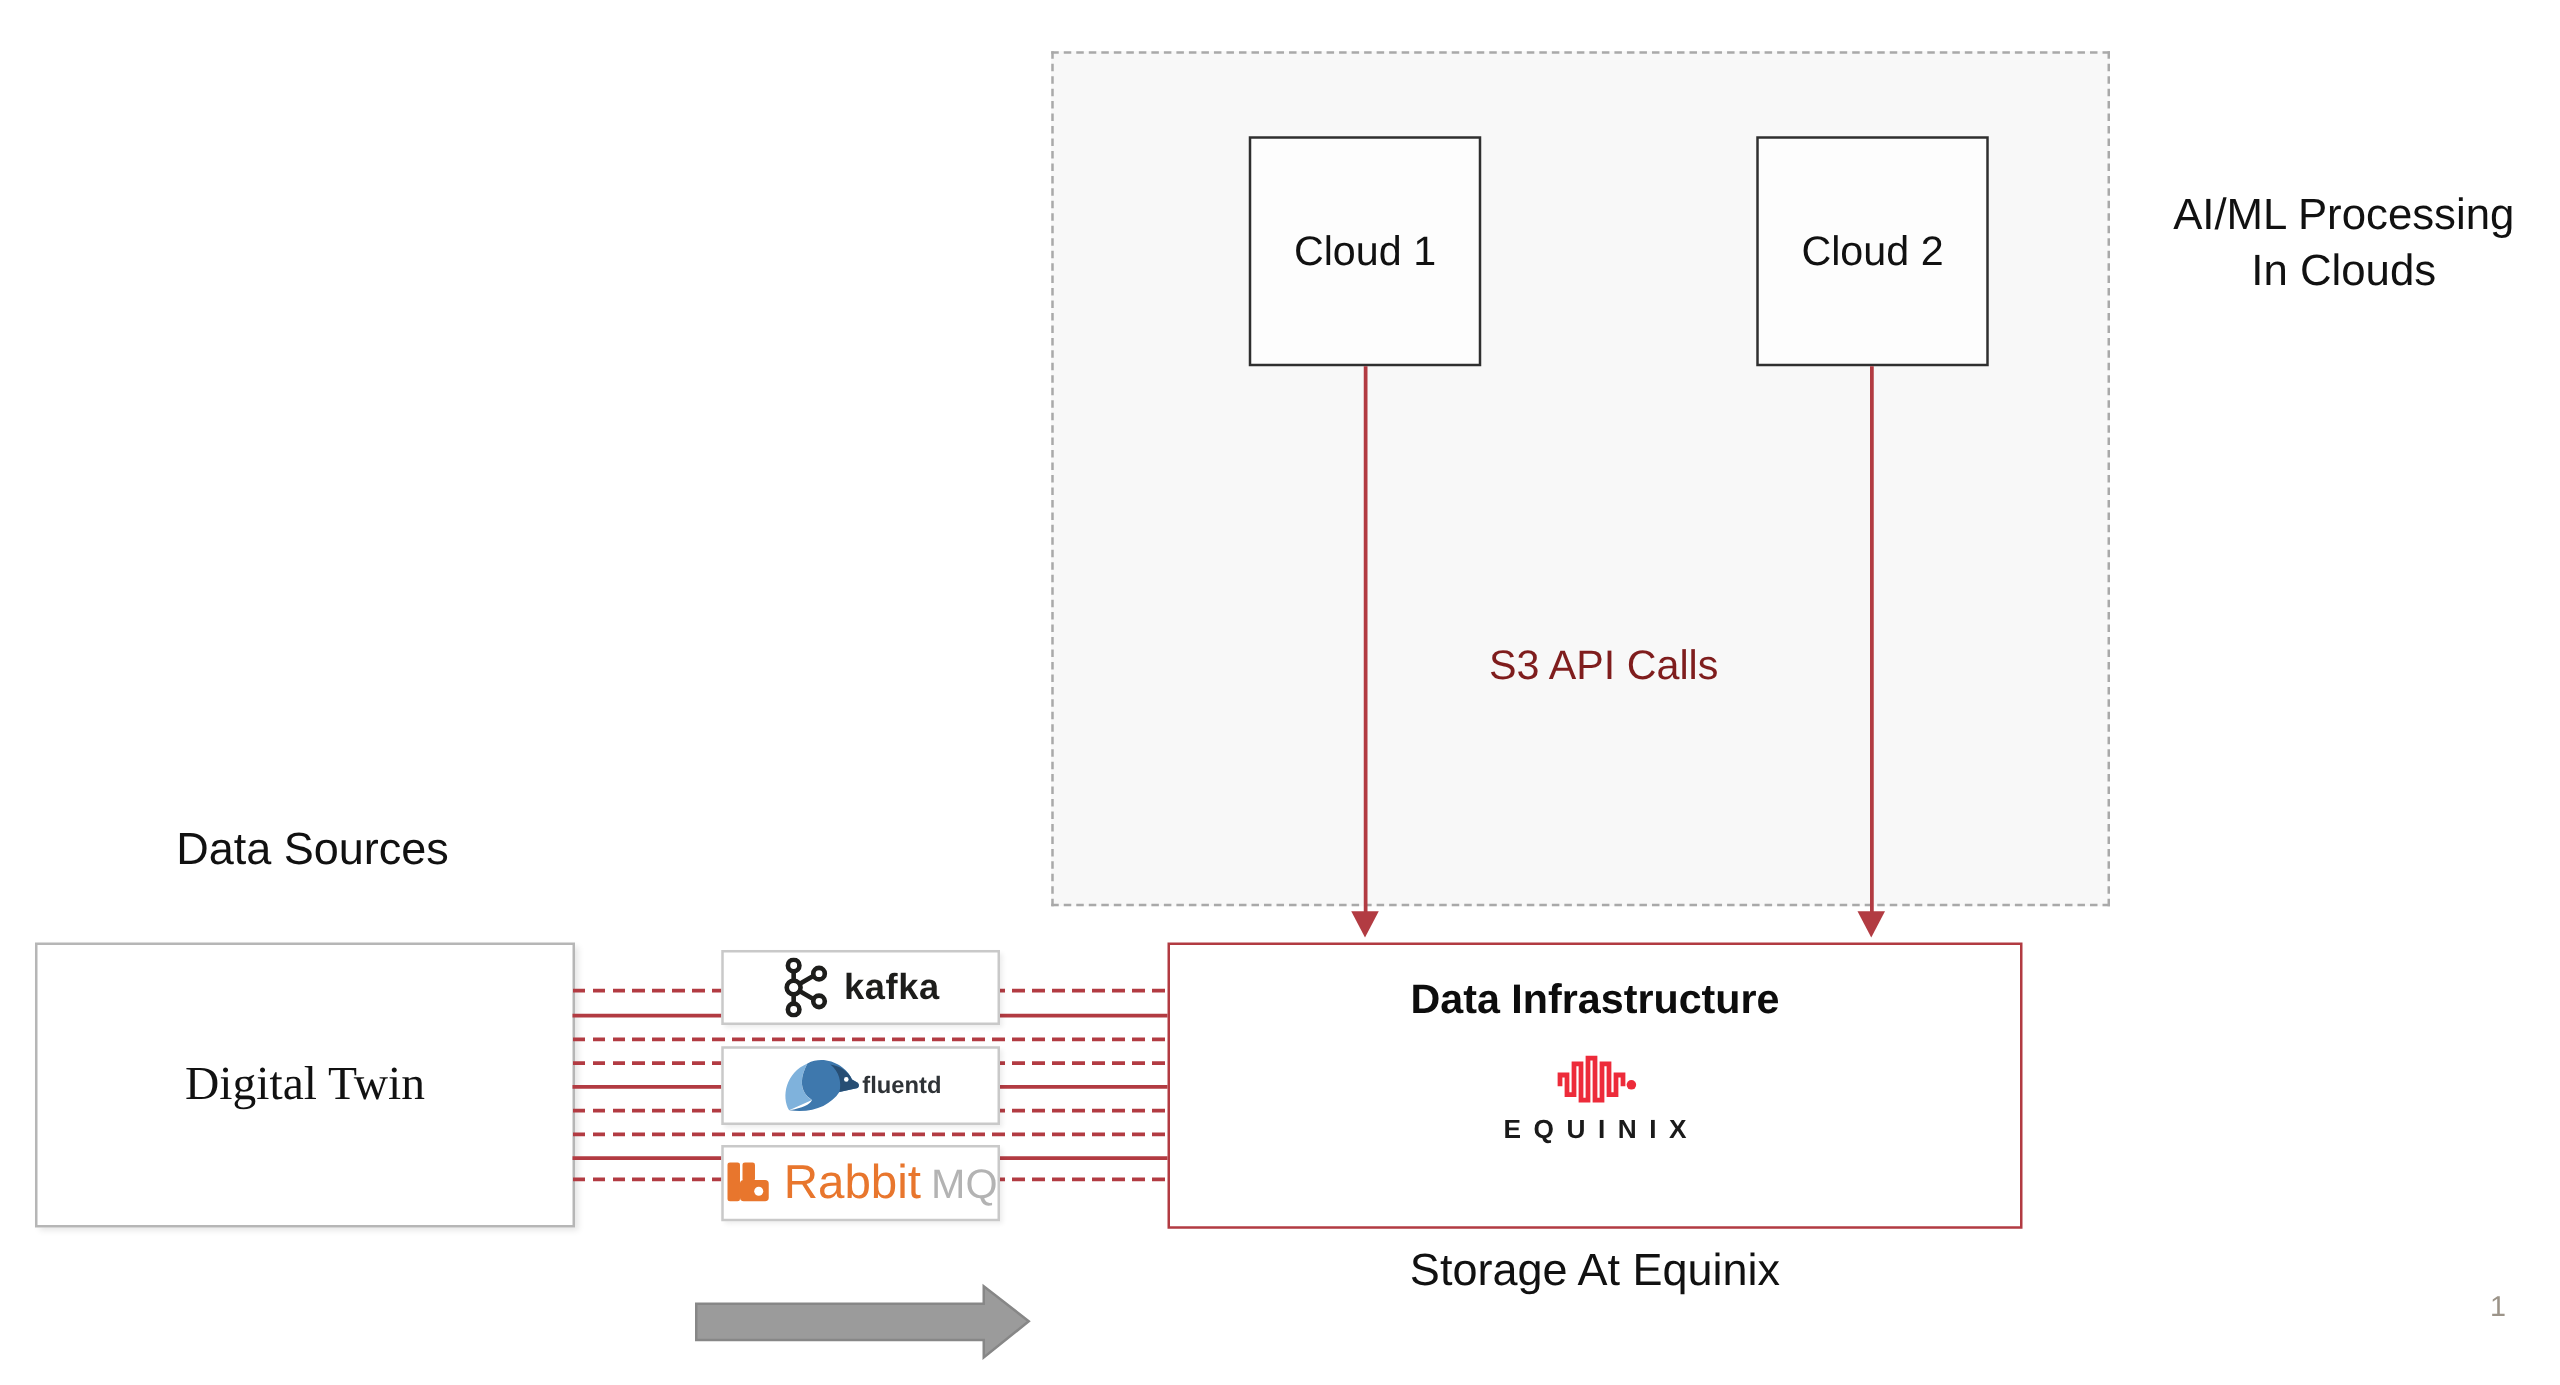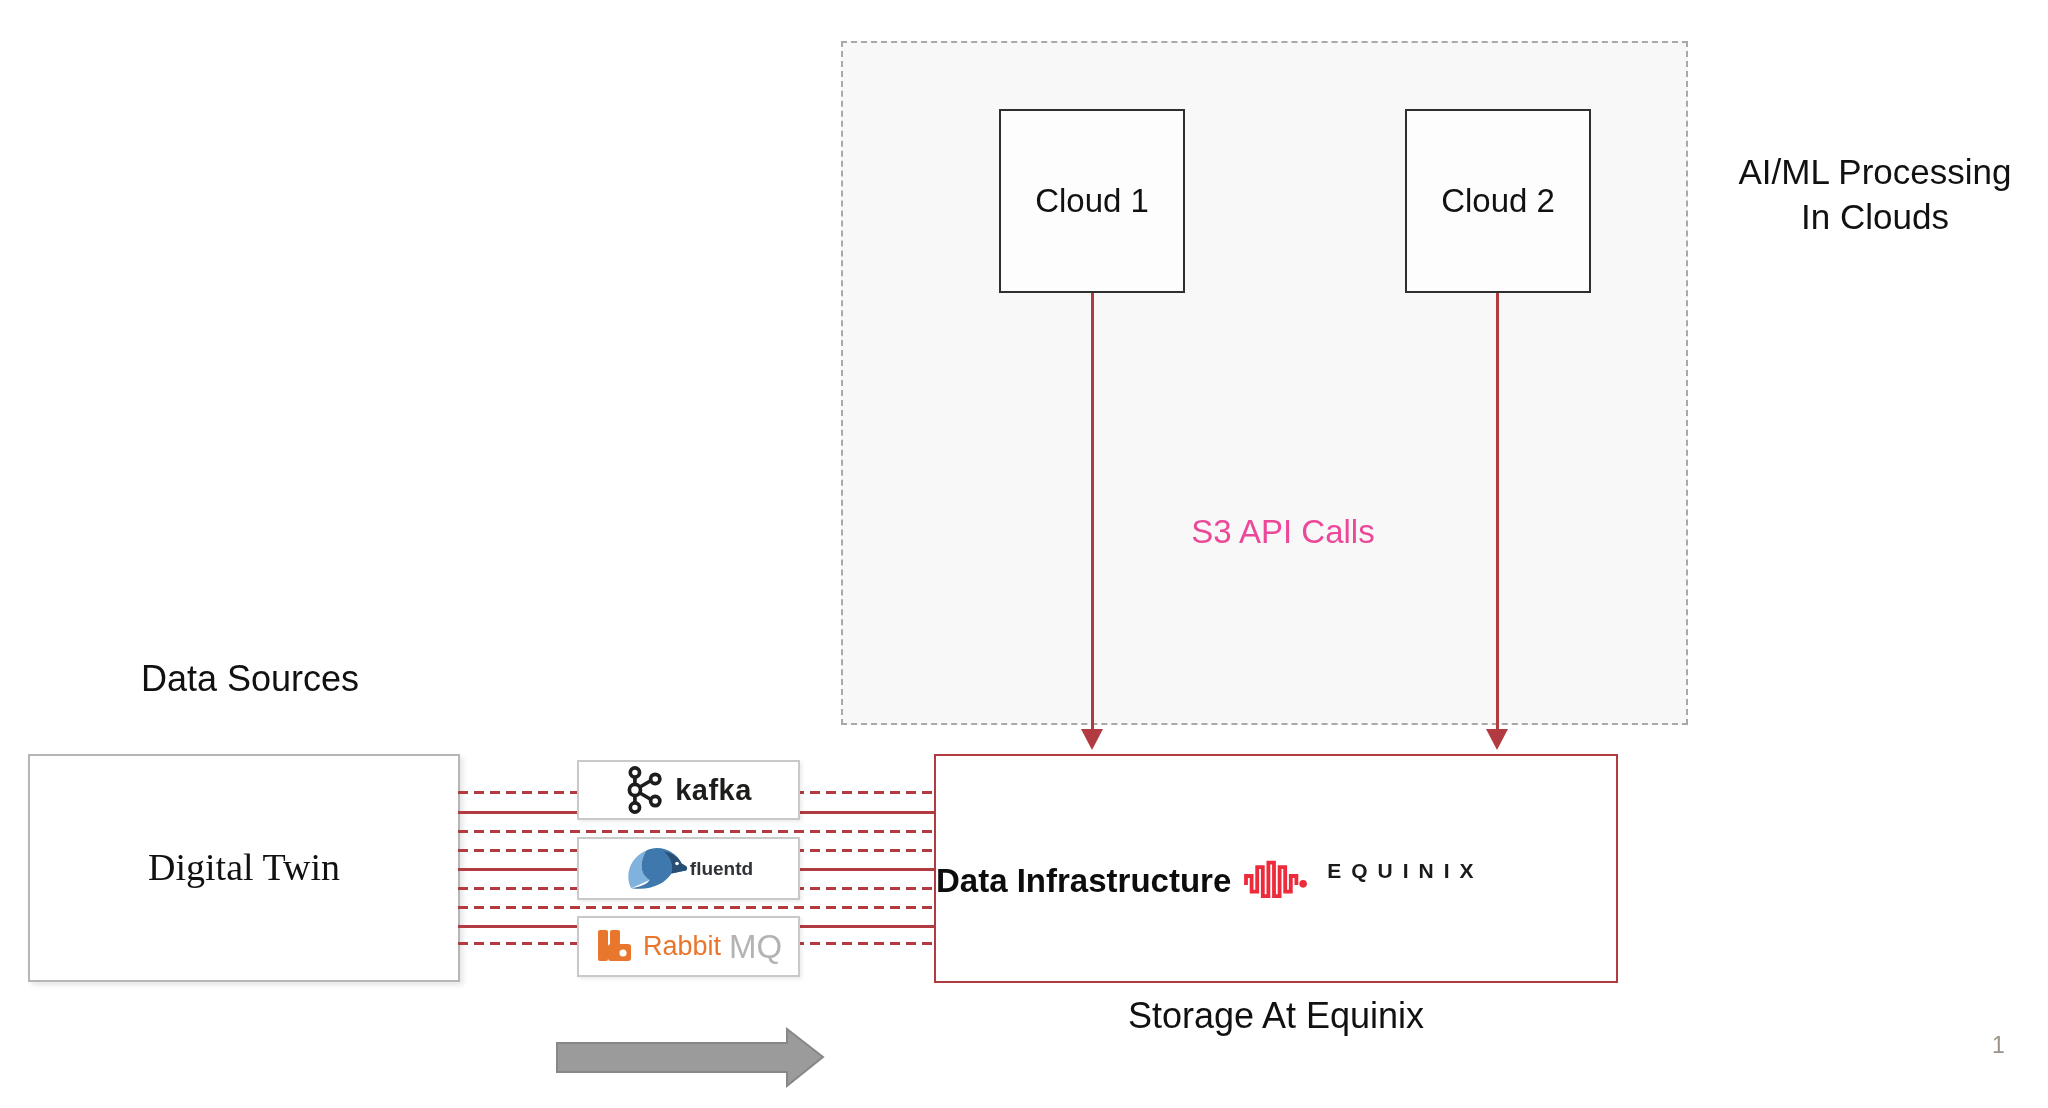--- a/index.html
+++ b/index.html
@@ -16,21 +16,21 @@
   .cloud-box{
     position:absolute;width:186px;height:184px;background:#fdfdfd;
     border:2px solid var(--box-border-dark,#2f2f2f);box-sizing:border-box;
     display:flex;align-items:center;justify-content:center;
     font-size:33px;color:#111;
   }
   .cloud1{left:999px;top:109px;}
   .cloud2{left:1405px;top:109px;}
   .s3-label{
     position:absolute;left:1133px;top:513px;width:300px;text-align:center;
-    font-size:33px;color:#ec4899;
+    font-size:33px;color:#7f1d1d;
   }
   .aiml-caption{
     position:absolute;left:1700px;top:150px;width:350px;text-align:center;
     font-size:35px;line-height:1.28;color:#111;
   }
   
   .varrow{position:absolute;top:293px;width:3px;height:438px;background:var(--accent-red,#b23b42);}
   .varrow .vhead{
     position:absolute;left:-10px;top:436px;width:0;height:0;
     border-left:11px solid transparent;border-right:11px solid transparent;
@@ -62,27 +62,27 @@
     position:absolute;left:577px;width:223px;background:#fff;z-index:2;
     border:2px solid var(--mw-border-gray,#c9c9c9);box-sizing:border-box;
     box-shadow:2px 2px 4px rgba(0,0,0,0.08);
     display:flex;align-items:center;justify-content:center;gap:8px;
   }
   .mw-kafka{top:760px;height:60px;}
   .mw-fluentd{top:837px;height:63px;}
   .mw-rabbitmq{top:916px;height:61px;}
   .kafka-label{font-size:29px;font-weight:600;color:var(--kafka-black,#1d1d1b);letter-spacing:0.5px;}
   .fluentd-label{font-size:19px;font-weight:600;color:var(--fluentd-dark,#2f3337);margin-left:-6px;}
-  .rabbit-label{font-size:27px;font-weight:500;color:var(--rabbit-orange,#e8762d);}
+  .rabbit-label{font-size:38px;font-weight:500;color:var(--rabbit-orange,#e8762d);}
   .mq-label{font-size:33px;font-weight:500;color:var(--mq-gray,#b3b3b3);}
   
   .infra-box{
     position:absolute;left:934px;top:754px;width:684px;height:229px;background:#fff;z-index:2;
     border:2px solid var(--accent-red,#b23b42);box-sizing:border-box;
-    display:flex;align-items:center;
+    display:flex;flex-direction:column;align-items:center;
   }
   .infra-title{margin-top:24px;font-size:33px;font-weight:700;color:#0d0d0d;}
   .equinix-mark{margin-top:14px;}
   .equinix-text{
     margin-top:4px;font-size:21px;font-weight:600;letter-spacing:10px;
     color:#1a1a1a;text-indent:10px;
   }
   .infra-caption{
     position:absolute;left:1026px;top:995px;width:500px;text-align:center;
     font-size:36px;color:#111;

